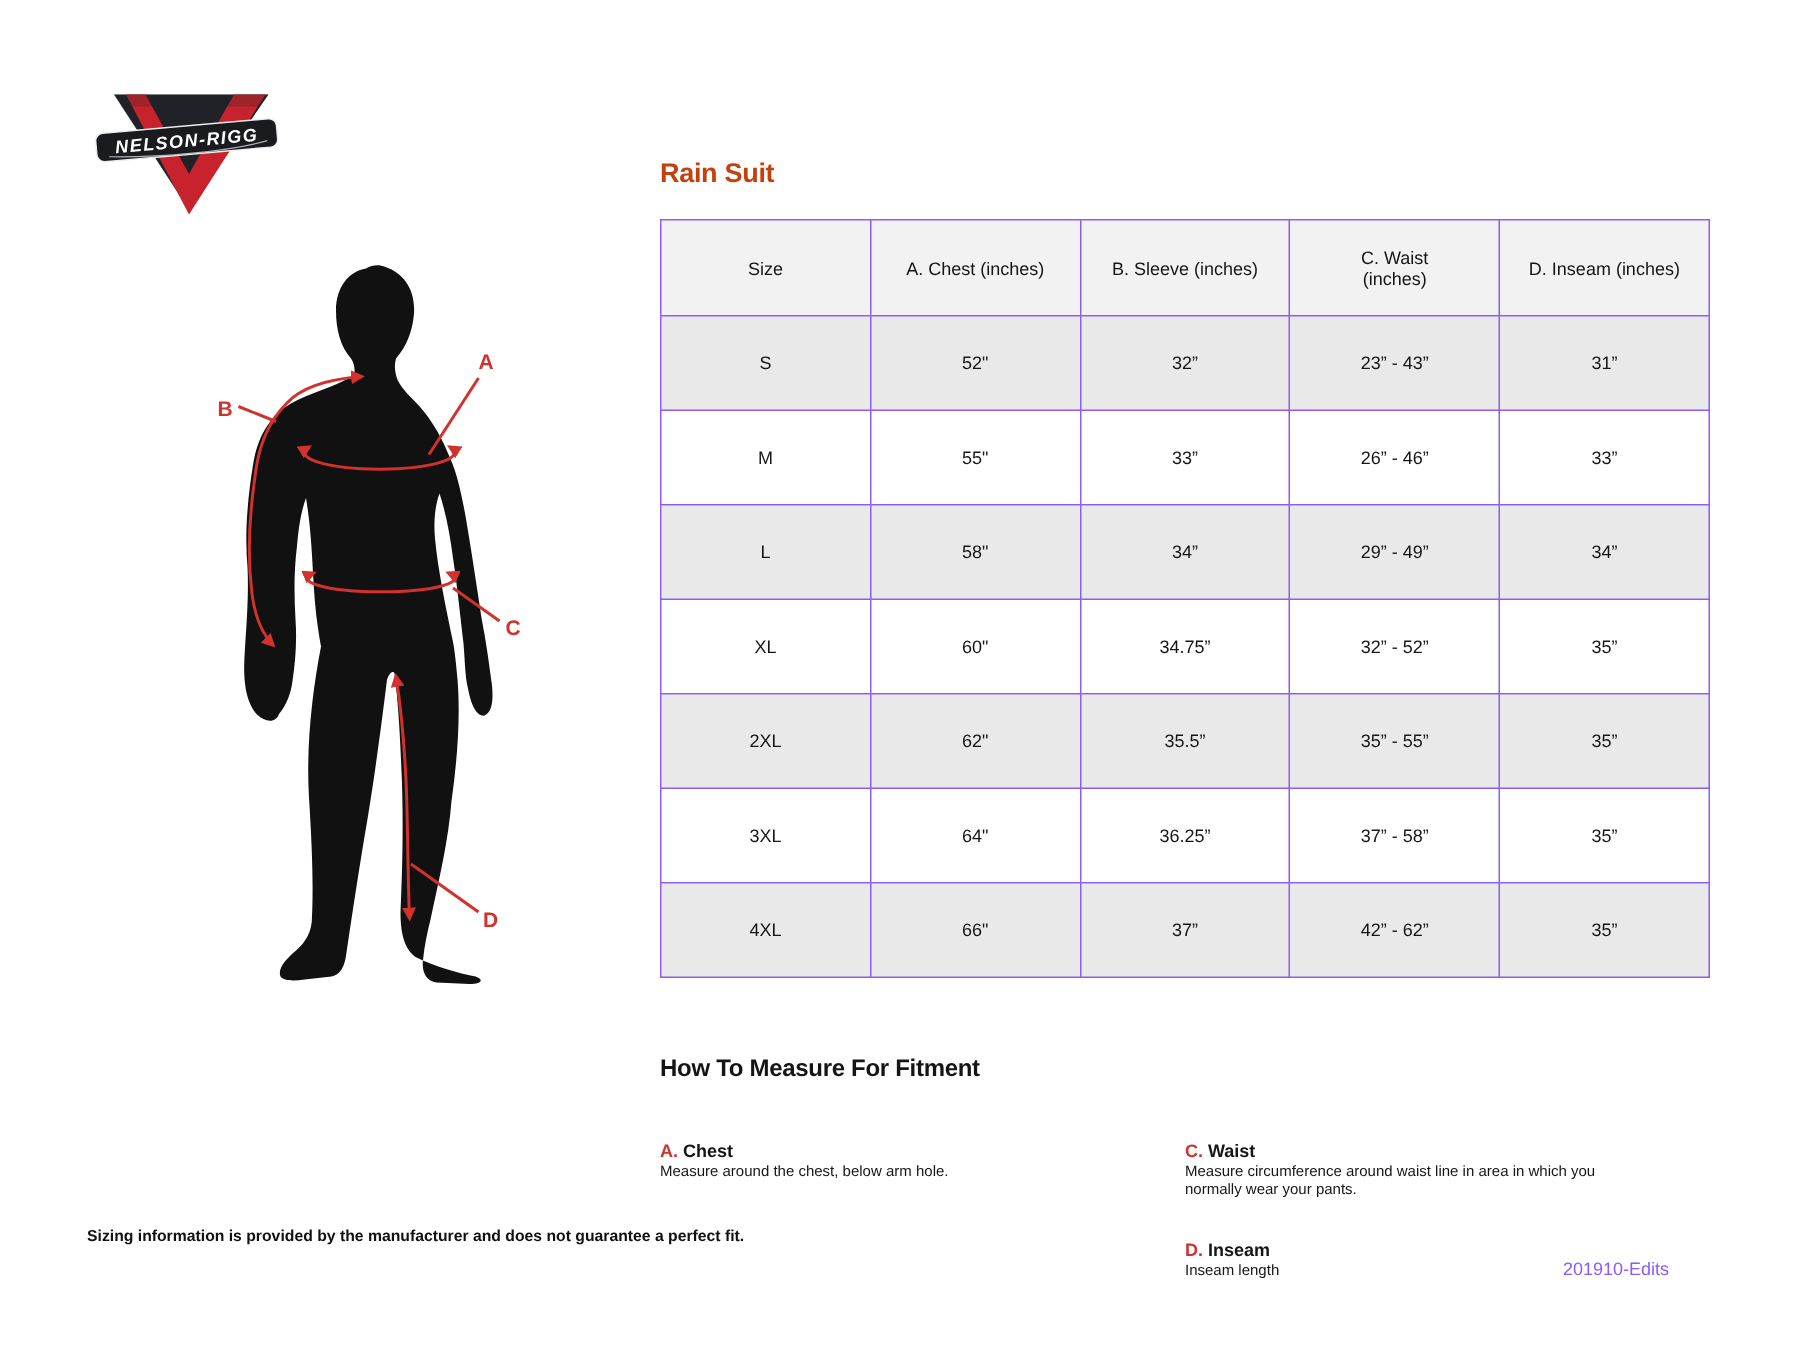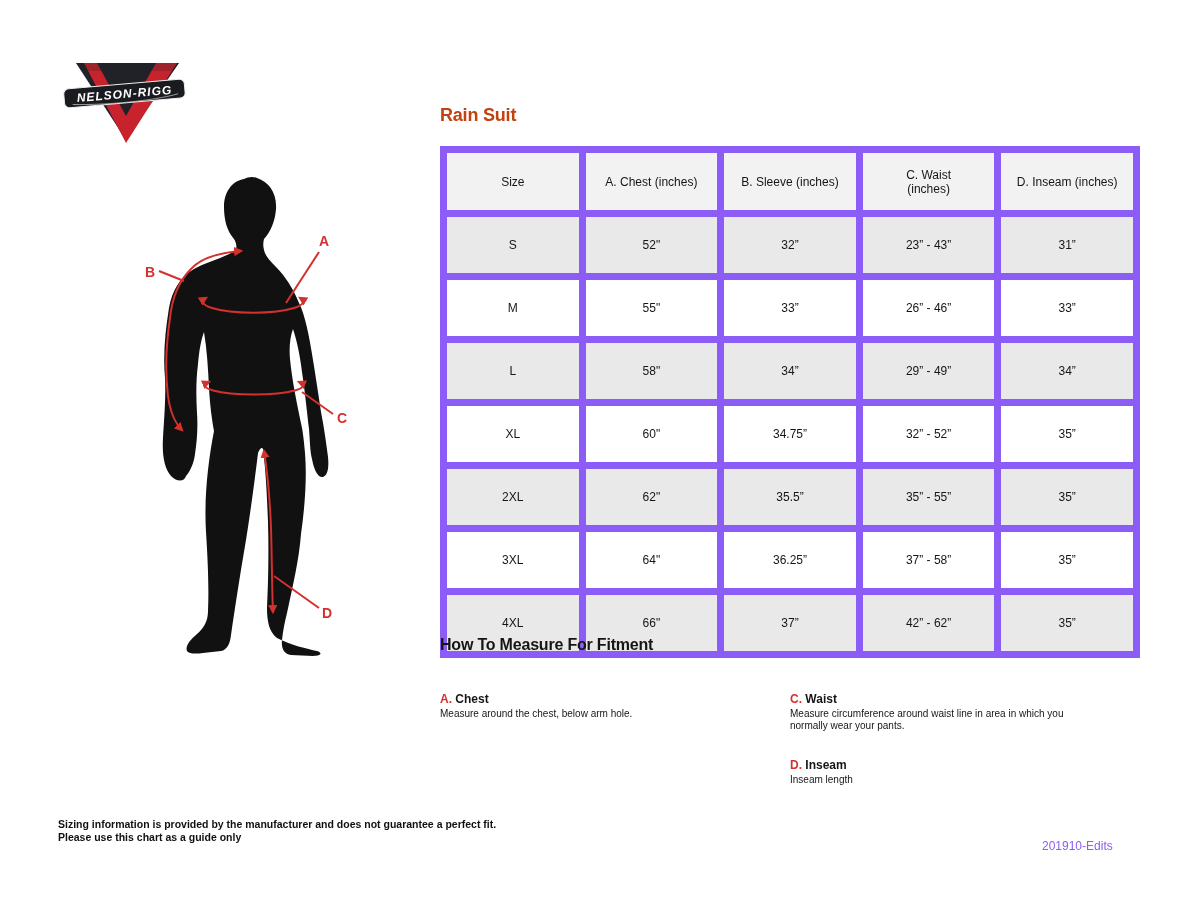--- a/index.html
+++ b/index.html
@@ -13,29 +13,29 @@
   
   .figure { position:absolute; left:140px; top:168px; width:215px; height:500px; }
 
   
   .page-title { position:absolute; left:440px; top:105px; font-size:18px; font-weight:bold; letter-spacing:-0.2px; color:#c2410c; }
 
   
   .chart-wrap { position:absolute; left:440px; top:146px; width:700px; }
   table.size-chart { width:700px; border-collapse:collapse; table-layout:fixed; }
   table.size-chart th, table.size-chart td {
-    border:7px solid #8b5cf6; text-align:center; vertical-align:middle;
+    border:1px solid #8b5cf6; text-align:center; vertical-align:middle;
     font-size:12px; color:#161616; font-weight:normal;
   }
   table.size-chart th { height:64px; background:#f2f2f2; white-space:pre-line; }
   table.size-chart td { height:63px; background:#ffffff; }
   table.size-chart tbody tr:nth-child(odd) td { background:#e9e9e9; }
 
   
-  .measure { position:absolute; left:440px; top:636px; width:700px; }
+  .measure { position:absolute; left:440px; top:704px; width:700px; }
   .measure-title { font-size:16px; font-weight:bold; color:#151515; margin-bottom:12px; letter-spacing:-0.2px; }
   .measure-cols { display:flex; }
   .measure-col-1 { width:350px; }
   .measure-col-2 { width:320px; }
   .measure-item { margin-bottom:15px;margin-top:26px; }
   .measure-label { font-size:12px; font-weight:bold; color:#161616; margin-bottom:2px; }
   .measure-letter { color:#d2312e; }
   .measure-desc { font-size:10px; line-height:1.22; color:#161616; max-width:300px; }
 
   
@@ -238,17 +238,16 @@
             <span>Inseam</span>
           </div>
           <div class="measure-desc">Inseam length</div>
         </div>
       </div>
     </div>
   </div>
 
   <div class="footer-note">
     <div>Sizing information is provided by the manufacturer and does not guarantee a perfect fit.</div>
-    <div>Please use this chart as a guide only</div>
   </div>
   <div class="doc-code">201910-Edits</div>
 
 </div>
 
 </body></html>

